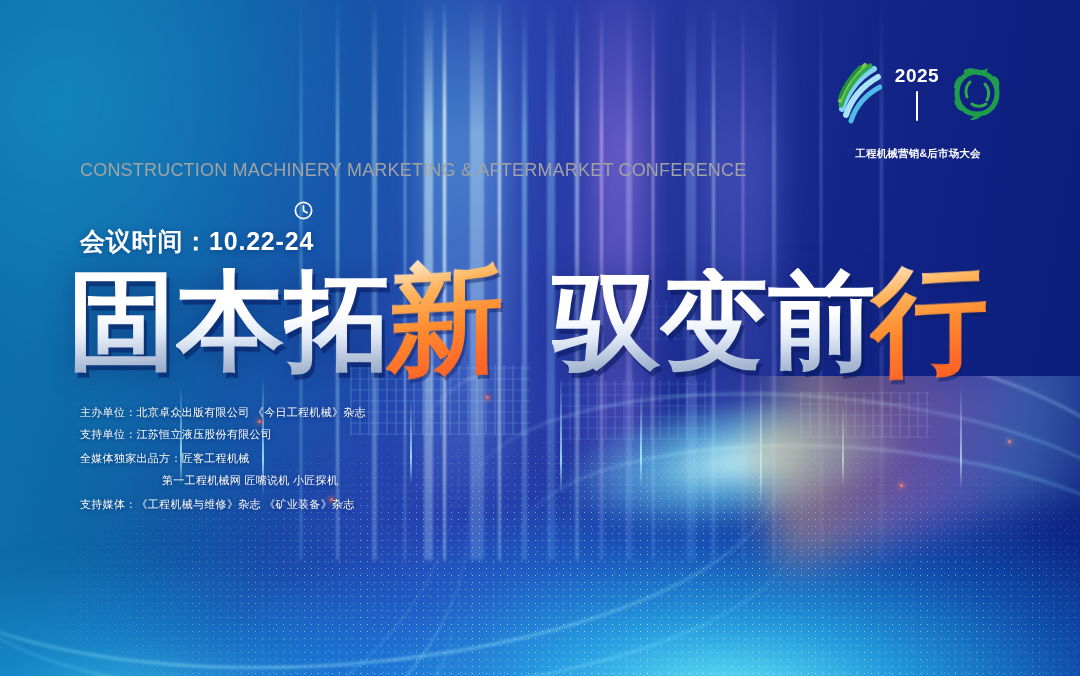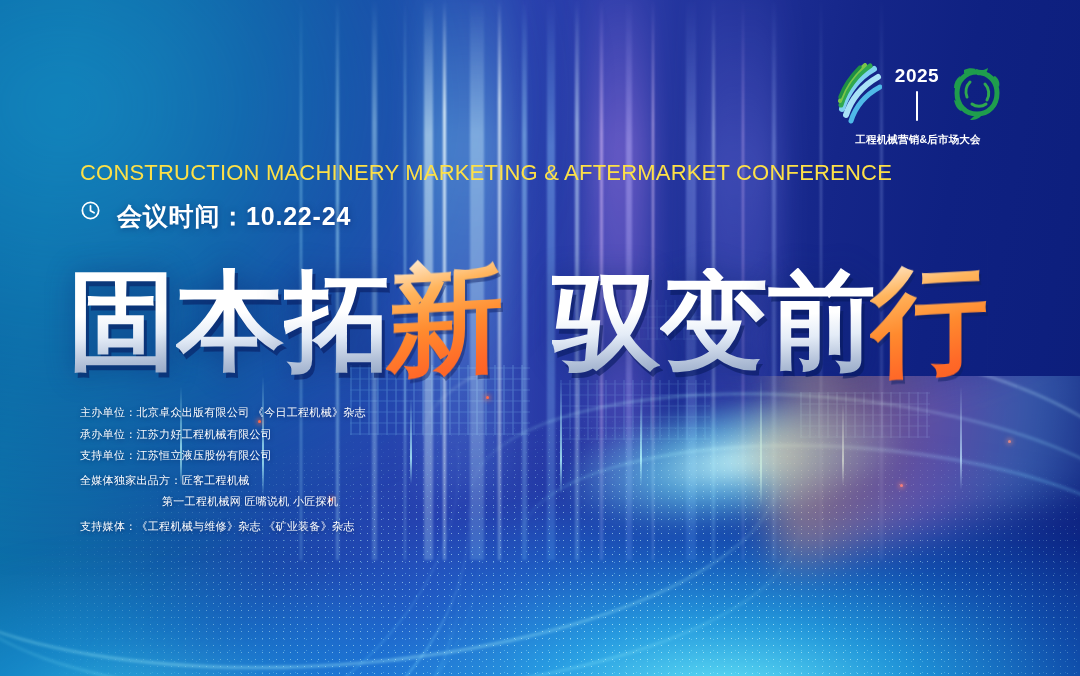--- a/index.html
+++ b/index.html
@@ -151,40 +151,40 @@
     color:#ffffff; font-size:19px; font-weight:bold;
     letter-spacing:.5px; line-height:1; margin-top:4px;
   }
   .logo-divider {
     width:2px; height:30px; background:#ffffff;
     margin-top:6px; border-radius:1px;
   }
   .logo-mark-right { width:50px; height:56px; }
   .logo-caption {
     color:#ffffff; font-size:10.5px; font-weight:bold;
-    letter-spacing:.2px; white-space:nowrap; margin-top:3px;
+    letter-spacing:.2px; white-space:nowrap; margin-top:17px;
   }
 
   
   .title-cn {
     position:absolute; left:78px; top:98px;
     font-size:45px; font-weight:bold; color:#ffffff;
     letter-spacing:1.5px; white-space:nowrap;
     text-shadow:0 2px 10px rgba(0,40,110,.55);
   }
   .title-en {
     position:absolute; left:80px; top:160px;
-    font-size:22px; color:#fde047; font-weight:400;
+    font-size:18px; color:#a3a3a3; font-weight:400;
     letter-spacing:.2px; white-space:nowrap;text-align:center;
   }
 
   
   .date-row {
     position:absolute; left:80px; top:200px;
-    display:flex; align-items:flex-start; gap:16px;
+    display:flex; align-items:flex-end; gap:4px;flex-direction:column;
   }
   .clock-icon { width:21px; height:21px; flex:0 0 21px; }
   .date-text {
     font-size:25px; font-weight:bold; color:#ffffff;
     letter-spacing:.8px; white-space:nowrap;
     text-shadow:0 1px 6px rgba(0,35,100,.5);
   }
 
   
   .slogan {
@@ -384,21 +384,20 @@
     <span class="sl-brush">新</span>
     <span class="sl-gap"></span>
     <span class="sl-char sl-white">驭</span>
     <span class="sl-char sl-white">变</span>
     <span class="sl-char sl-white">前</span>
     <span class="sl-brush">行</span>
   </div>
 
   <div class="org-block">
     <div class="org-line">主办单位：北京卓众出版有限公司 《今日工程机械》杂志</div>
-    <div class="org-line">承办单位：江苏力好工程机械有限公司</div>
     <div class="org-line">支持单位：江苏恒立液压股份有限公司</div>
     <div class="org-line spaced">全媒体独家出品方：匠客工程机械</div>
     <div class="org-line indent">第一工程机械网 匠嘴说机 小匠探机</div>
     <div class="org-line spaced">支持媒体：《工程机械与维修》杂志 《矿业装备》杂志</div>
   </div>
 
 
 </div>
 
 </body></html>

